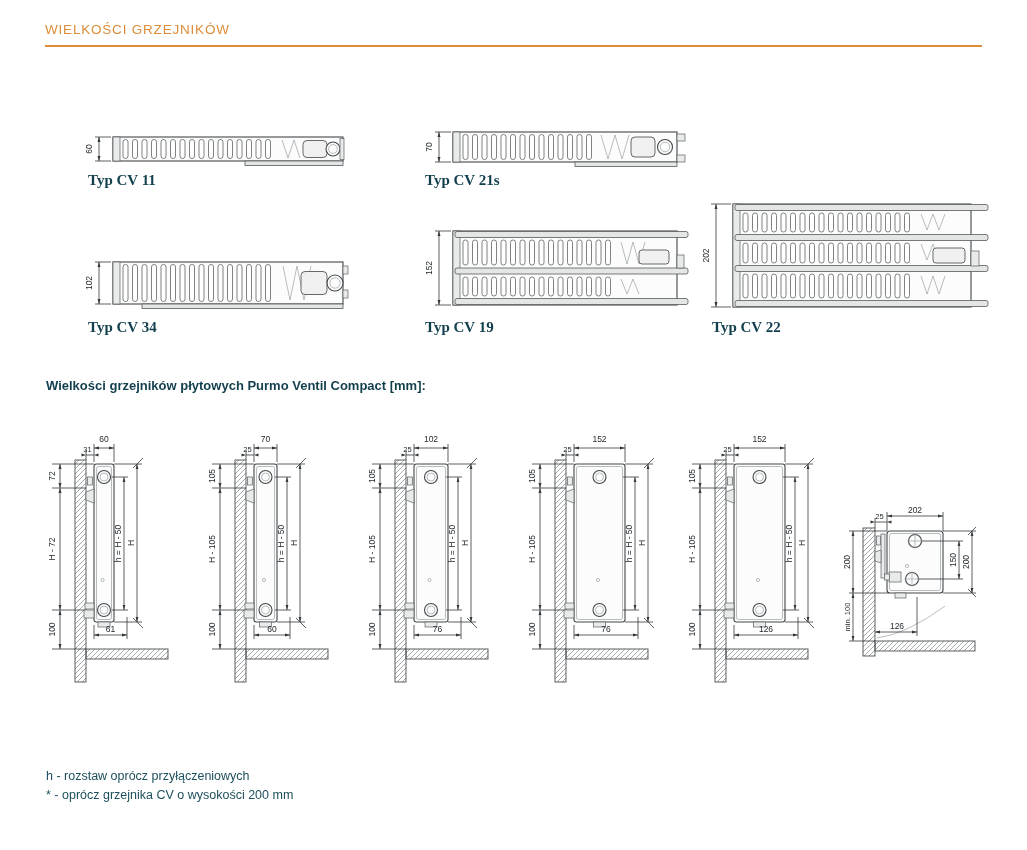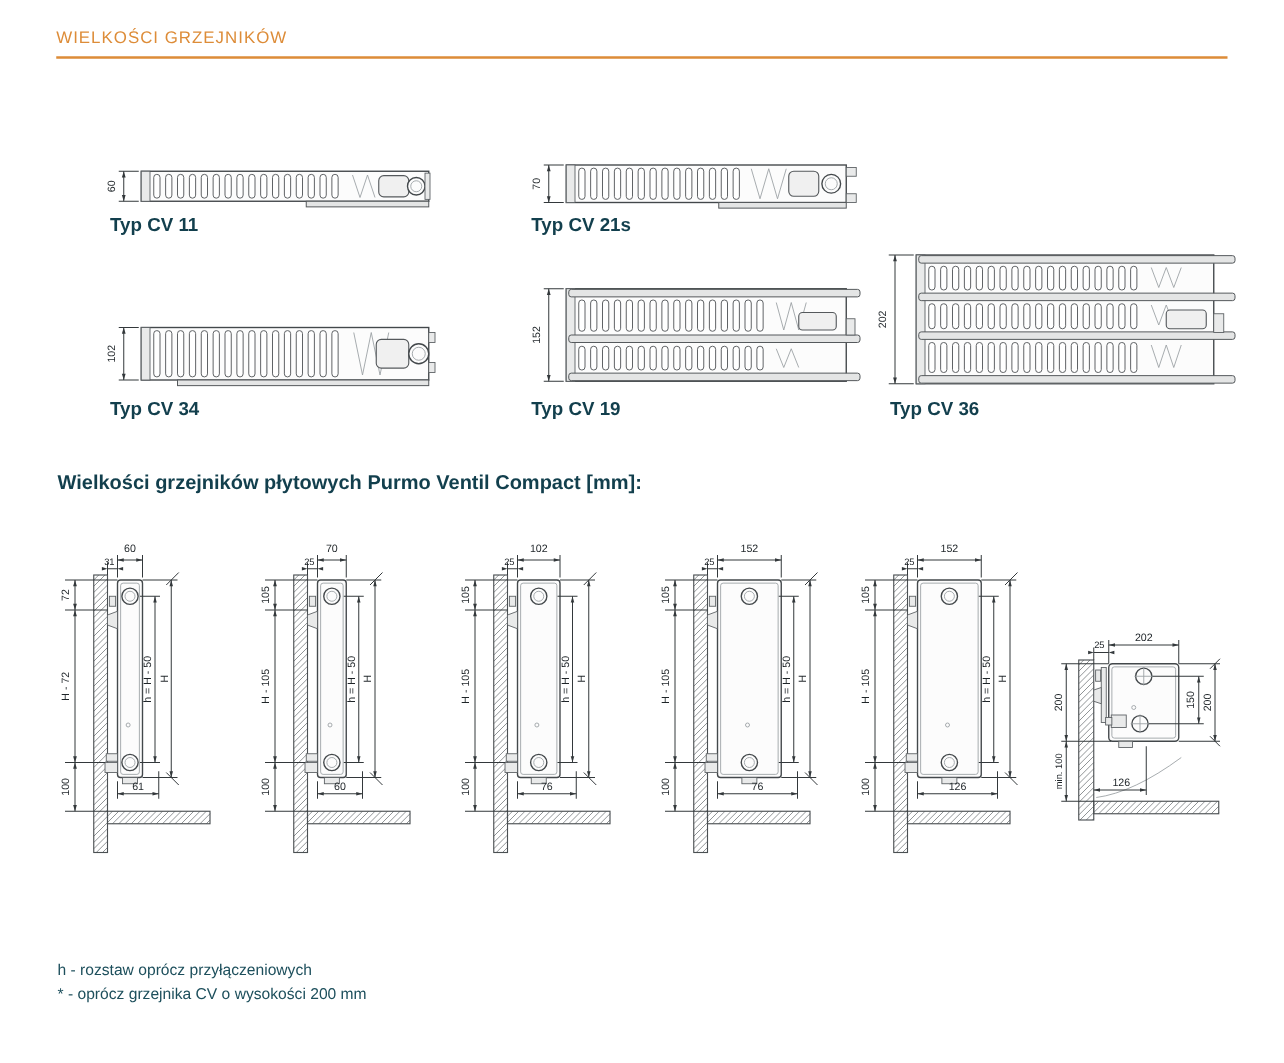--- a/index.html
+++ b/index.html
@@ -1,22 +1,22 @@
 <!DOCTYPE html>
 <html style="--accent: #DD8C38; --label: #123F4D; --text: #1D4F5C;"><head>
 <meta charset="utf-8">
 <style>
   html,body{margin:0;padding:0;background:#fff;}
   #page{position:relative;width:1027px;height:850px;background:#fff;overflow:hidden;
         font-family:"Liberation Sans",sans-serif;}
   .hdr{position:absolute;left:45px;top:22px;font-size:13.5px;letter-spacing:.8px;
        color:var(--accent);font-weight:400;}
   .hdr-rule{position:absolute;left:45px;top:45px;width:937px;height:2px;background:var(--accent);}
-  .typ{position:absolute;font-size:15px;font-weight:bold;color:var(--label);}
-  .sect{position:absolute;left:46px;top:378px;font-size:16px;font-weight:bold;color:var(--label);}
+  .typ{position:absolute;font-size:15px;font-weight:bold;color:var(--label);font-family:Liberation Serif, serif;}
+  .sect{position:absolute;left:46px;top:378px;font-size:13px;font-weight:bold;color:var(--label);}
   .leg{position:absolute;left:46px;font-size:12.5px;color:var(--text);}
   svg{position:absolute;overflow:visible;}
   svg text{font-family:"Liberation Sans",sans-serif;font-size:8.5px;fill:#1e2428;}
   .body{fill:#fcfcfc;stroke:#43484b;stroke-width:1.1;}
   .plate{fill:#f0f0f0;stroke:#55595c;stroke-width:.9;}
   .fill2{fill:#e9eaea;stroke:#5a5f62;stroke-width:.7;}
   .strip{fill:#e4e5e5;stroke:#55595c;stroke-width:.8;}
   .thin{fill:none;stroke:#9aa0a3;stroke-width:.7;}
   .ln{fill:none;stroke:#4a4f52;stroke-width:.9;}
   .dim line{stroke:#33383b;stroke-width:.8;fill:none;}
@@ -277,21 +277,21 @@
     <path class="thin" d="M218,20 L224,36 L230,20 L236,36 L242,20"></path>
     <path class="thin" d="M218,50 L224,66 L230,50 L236,66"></path>
     <path class="thin" d="M218,82 L224,100 L230,82 L236,100 L242,82"></path>
     <rect class="plate" x="230" y="54" width="32" height="15" rx="3"></rect>
     <rect class="strip" x="32" y="10.5" width="253" height="6" rx="2"></rect>
     <rect class="strip" x="32" y="40.5" width="253" height="6" rx="2"></rect>
     <rect class="strip" x="32" y="71.5" width="253" height="6" rx="2"></rect>
     <rect class="strip" x="32" y="106.5" width="253" height="6" rx="2"></rect>
     <rect class="fill2" x="268" y="57" width="8" height="15"></rect>
   </svg>
-  <div class="typ" style="left:712px;top:319px">Typ CV 36</div>
+  <div class="typ" style="left:712px;top:319px">Typ CV 22</div>
 
   <div class="sect">Wielkości grzejników płytowych Purmo Ventil Compact [mm]:</div>
 
   <svg style="left:845px;top:484px" width="182" height="178" viewBox="0 0 182 178">
     <g class="hatch">
         <line x1="18" y1="48" x2="22" y2="44"></line>
         <line x1="18" y1="53" x2="27" y2="44"></line>
         <line x1="18" y1="58" x2="30" y2="46"></line>
         <line x1="18" y1="63" x2="30" y2="51"></line>
         <line x1="18" y1="68" x2="30" y2="56"></line>

